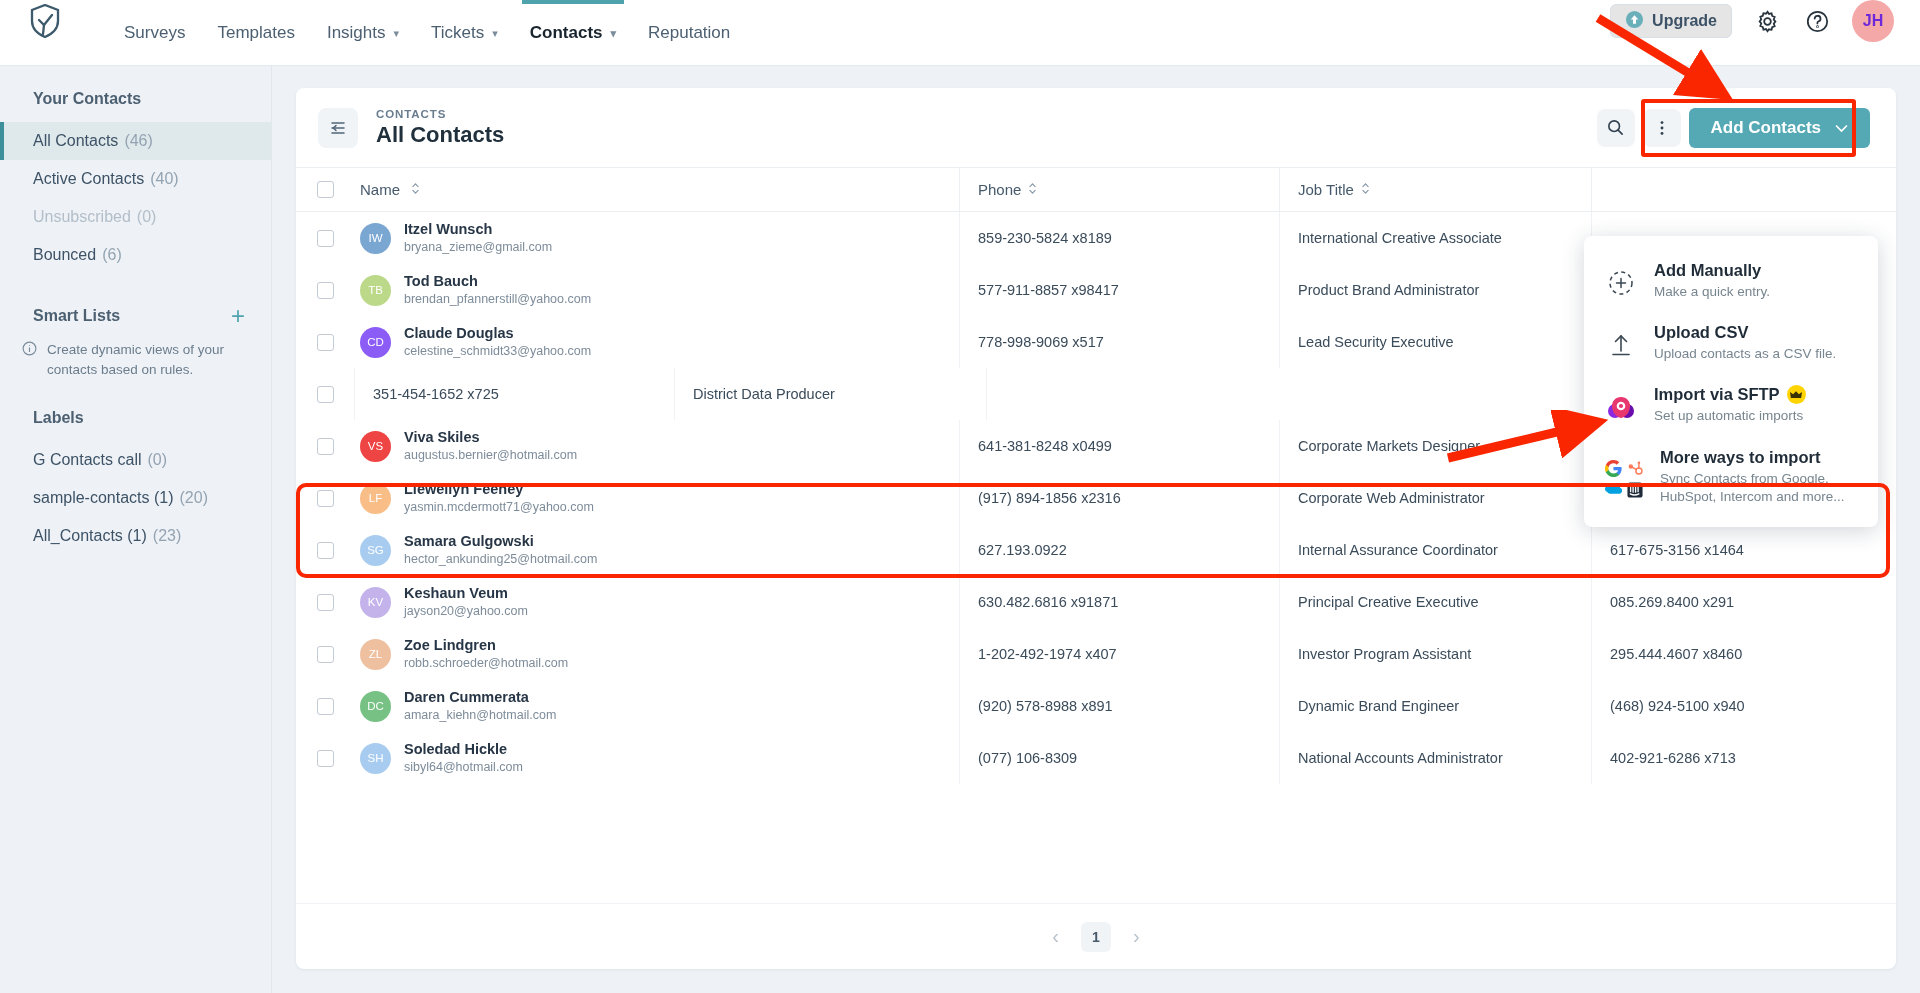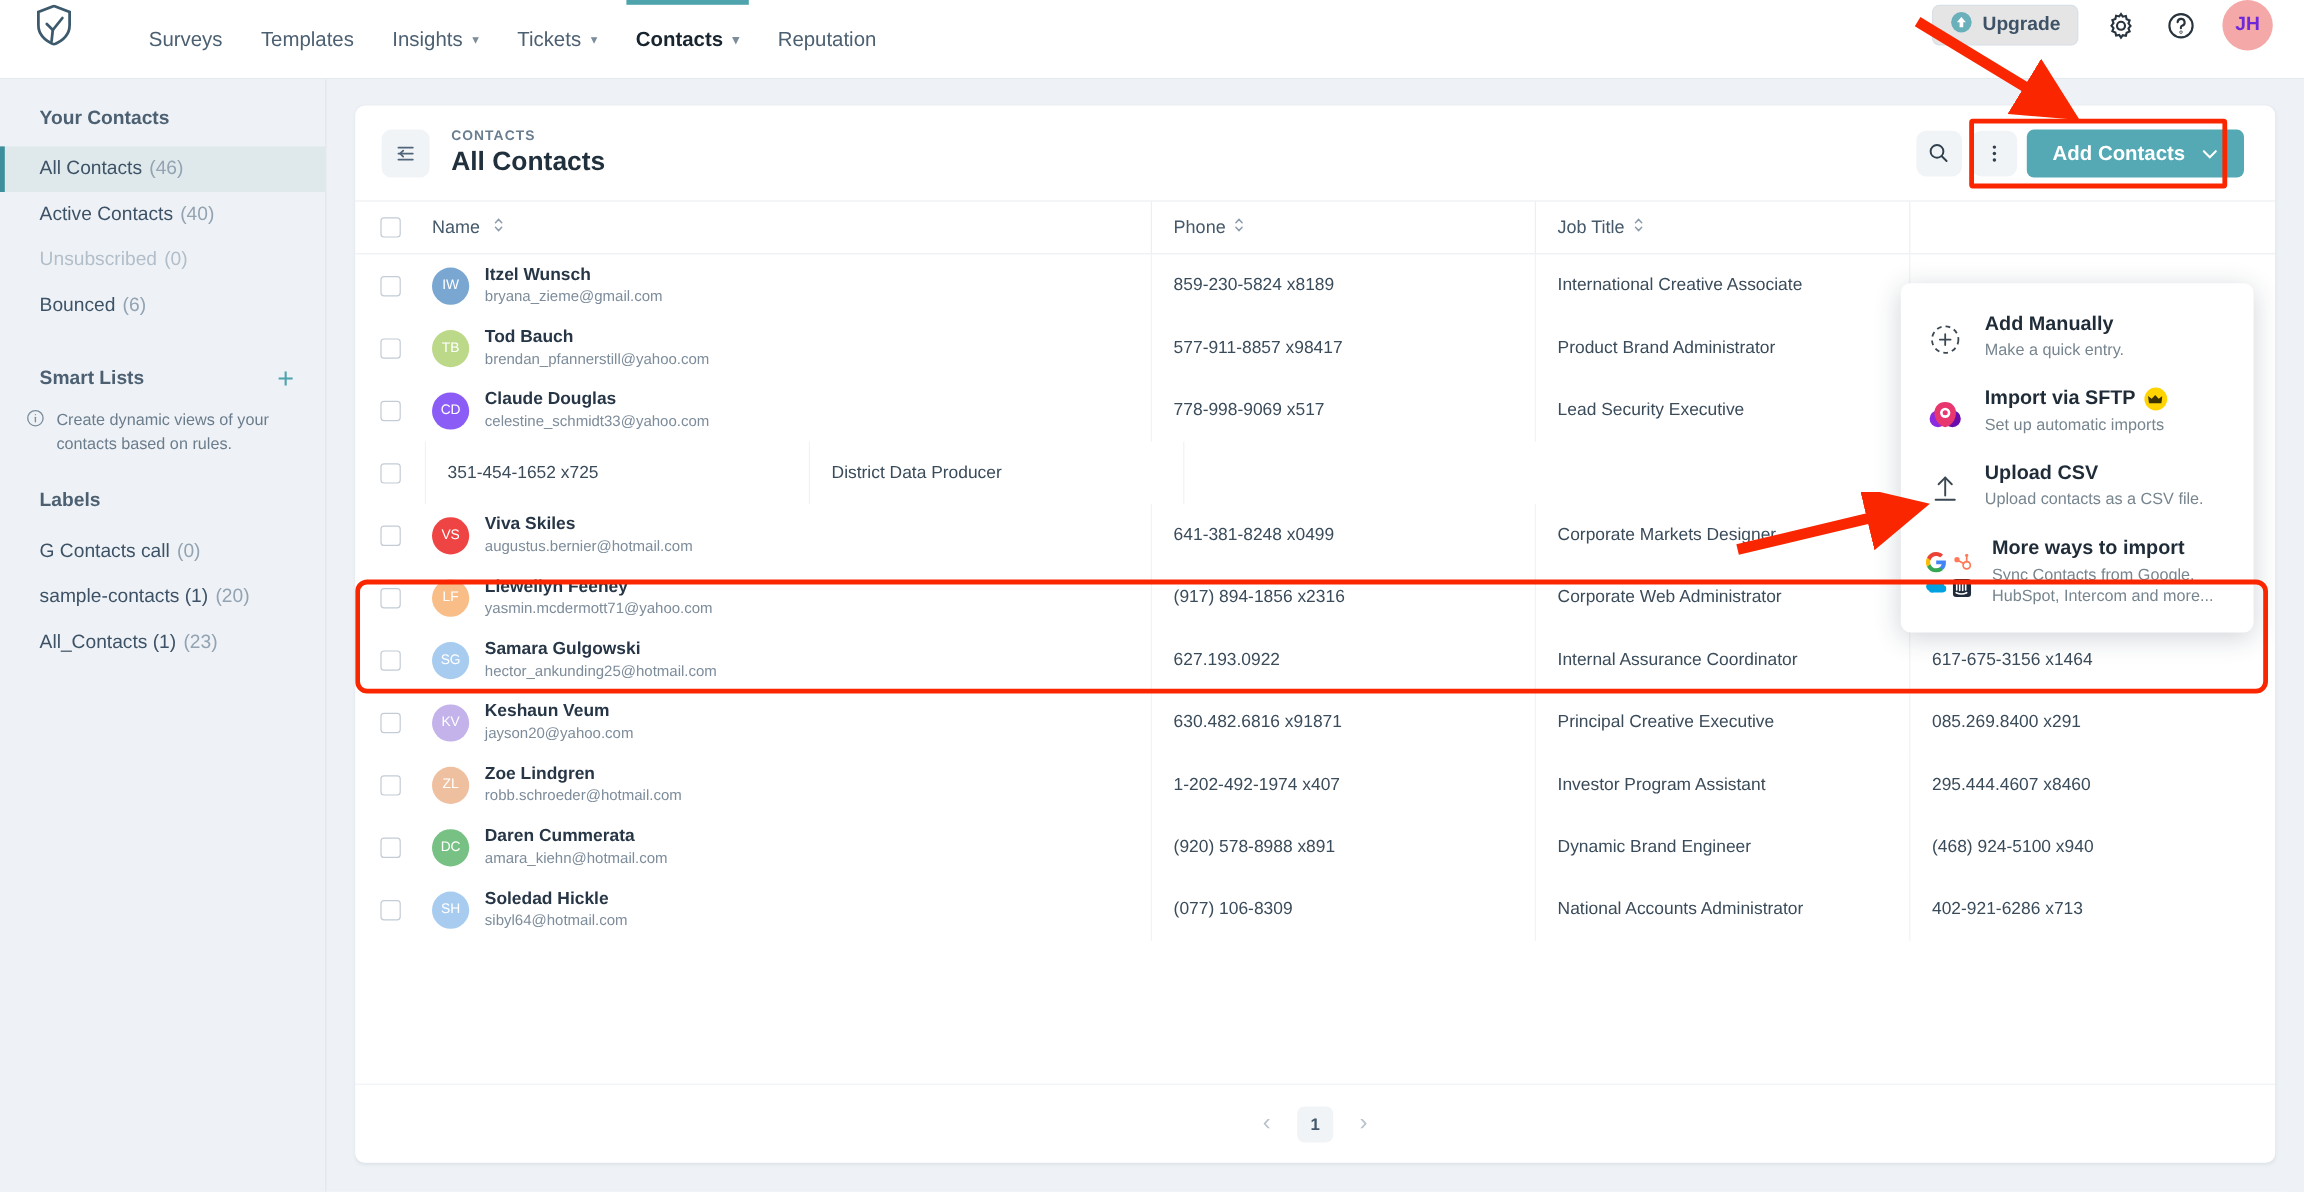--- a/index.html
+++ b/index.html
@@ -544,54 +544,54 @@
         <div>
           <div class="menu-title">
               <span>Add Manually</span>
             </div>
           <div class="menu-sub">Make a quick entry.</div>
         </div>
       </div>
 
       <div class="menu-item">
         <div class="menu-ico">
+          <svg width="30" height="30" viewBox="0 0 30 30" fill="none" stroke="#3b4752" stroke-width="1.6" stroke-linecap="round">
+            <path d="M15 21V6"></path>
+              <path d="M9.5 11.5 L15 6 L20.5 11.5"></path>
+              <path d="M7 24.5h16"></path>
+          </svg>
+        </div>
+        <div>
+          <div class="menu-title">
+              <span>Upload CSV</span>
+            </div>
+          <div class="menu-sub">Upload contacts as a CSV file.</div>
+        </div>
+      </div>
+
+      <div class="menu-item">
+        <div class="menu-ico">
           <svg width="30" height="30" viewBox="0 0 30 30">
             <circle cx="9" cy="19" r="7" fill="#8a2be2"></circle>
             <circle cx="21" cy="19" r="7" fill="#6a0dad"></circle>
             <path d="M15 5 C20.5 5 24 9 24 14 C24 20 20 25 15 26 C10 25 6 20 6 14 C6 9 9.5 5 15 5 Z" fill="#e8366f"></path>
             <circle cx="15" cy="14" r="4.3" fill="#ffffff"></circle>
             <circle cx="15" cy="14" r="2.1" fill="#e8366f"></circle>
           </svg>
         </div>
         <div>
           <div class="menu-title">
             <span>Import via SFTP</span>
             <span class="crown">
               <svg width="12" height="10" viewBox="0 0 14 11" fill="#3a3200">
                   <path d="M1 9h12l1-7-3.6 2.6L7 1 3.6 4.6 0 2z"></path>
                 </svg>
             </span>
           </div>
           <div class="menu-sub">Set up automatic imports</div>
-        </div>
-      </div>
-
-      <div class="menu-item">
-        <div class="menu-ico">
-          <svg width="30" height="30" viewBox="0 0 30 30" fill="none" stroke="#3b4752" stroke-width="1.6" stroke-linecap="round">
-            <path d="M15 21V6"></path>
-              <path d="M9.5 11.5 L15 6 L20.5 11.5"></path>
-              <path d="M7 24.5h16"></path>
-          </svg>
-        </div>
-        <div>
-          <div class="menu-title">
-              <span>Upload CSV</span>
-            </div>
-          <div class="menu-sub">Upload contacts as a CSV file.</div>
         </div>
       </div>
 
       <div class="menu-item highlighted">
         <div class="menu-ico">
           <div class="brand-grid">
             <span class="brand-ico">
               <svg width="17" height="17" viewBox="0 0 18 18">
                 <path d="M17.6 9.2c0-.6-.05-1.2-.16-1.76H9v3.34h4.84a4.14 4.14 0 0 1-1.8 2.72v2.26h2.9c1.7-1.56 2.66-3.87 2.66-6.56z" fill="#4285F4"></path>
                 <path d="M9 18c2.43 0 4.47-.8 5.96-2.18l-2.9-2.26c-.81.54-1.84.86-3.06.86-2.35 0-4.34-1.58-5.05-3.72H.94v2.33A9 9 0 0 0 9 18z" fill="#34A853"></path>

